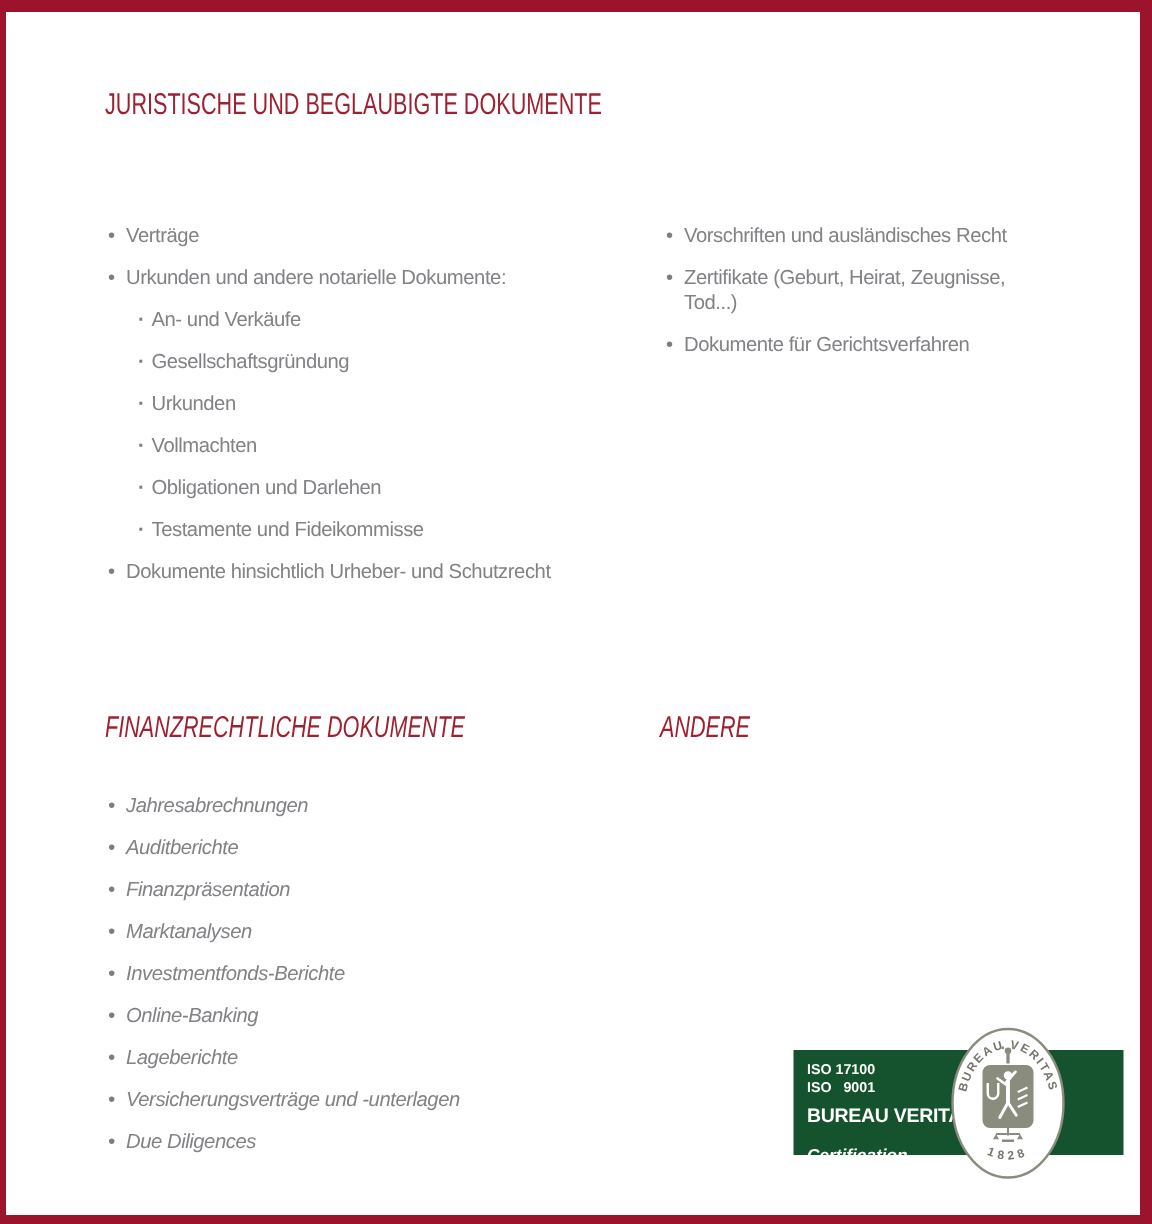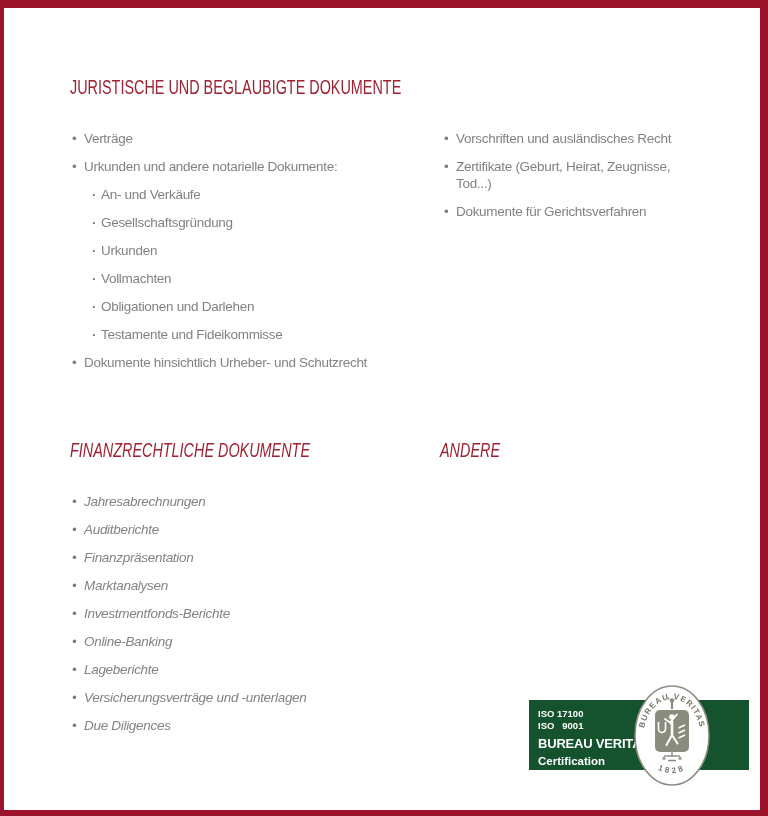--- a/index.html
+++ b/index.html
@@ -23,21 +23,21 @@
     display: inline-block;
     margin: 0 0 33px 0;
     color: #9e2132;
     font-size: 20px;
     line-height: 20px;
     font-weight: 400;
     white-space: nowrap;
     transform: scaleX(0.72);
     transform-origin: 0 50%;
   }
-  .cols { display: flex; }
+  .cols { display: flex; margin-top: 35px; }
   .doc-list { list-style: none; margin: 0; padding: 0; }
   .doc-list > li {
     position: relative;
     padding-left: 14px;
     margin-bottom: 11px;
     color: #808285;
     font-size: 13.5px;
     line-height: 17px;
     letter-spacing: -0.3px;
   }
@@ -62,41 +62,41 @@
   .sub > li:last-child { margin-bottom: 0; }
   .sub > li::before {
     content: "\00b7";
     position: absolute;
     left: 0;
     top: 0;
     font-weight: 700;
     color: #7b7d80;
   }
   
-  #section-legal { left: 66px; top: 69px; width: 656px; }
+  #section-legal { left: 66px; top: 52px; width: 656px; }
   #section-legal .col1 { width: 370px; }
   #section-legal .col2 { width: 264px; padding-left: 2px; }
   #section-bottom { left: 66px; top: 432px; width: 656px; font-style: italic; }
   #section-bottom .col1 { width: 366px; }
   #section-bottom .col2 { flex: 1; padding-left: 4px; }
   
   .cert-band {
     position: absolute;
     left: 525px;
     top: 692px;
     width: 220px;
     height: 70px;
     background: #14532d;
     box-sizing: border-box;
     padding: 8px 0 0 9px;
     color: #ffffff;
   }
   .iso-line { font-weight: 700; font-size: 9.5px; line-height: 11.5px; white-space: pre; letter-spacing: 0; }
   .cert-org { font-weight: 700; font-size: 13px; line-height: 15px; margin-top: 5px; letter-spacing: -0.2px; }
-  .cert-sub { font-weight: 700; font-size: 11.5px; line-height: 13px; margin-top: 4px; }
+  .cert-sub { font-weight: 700; font-size: 11.5px; line-height: 13px; margin-top: 14px; font-style: italic; }
   .cert-seal { position: absolute; left: 629px; top: 676px; width: 78px; height: 103px; }
 </style>
 </head>
 <body>
 
 <div class="page">
 
   <div class="section" id="section-legal">
     <h2 class="section-title">JURISTISCHE UND BEGLAUBIGTE DOKUMENTE</h2>
     <div class="cols">

